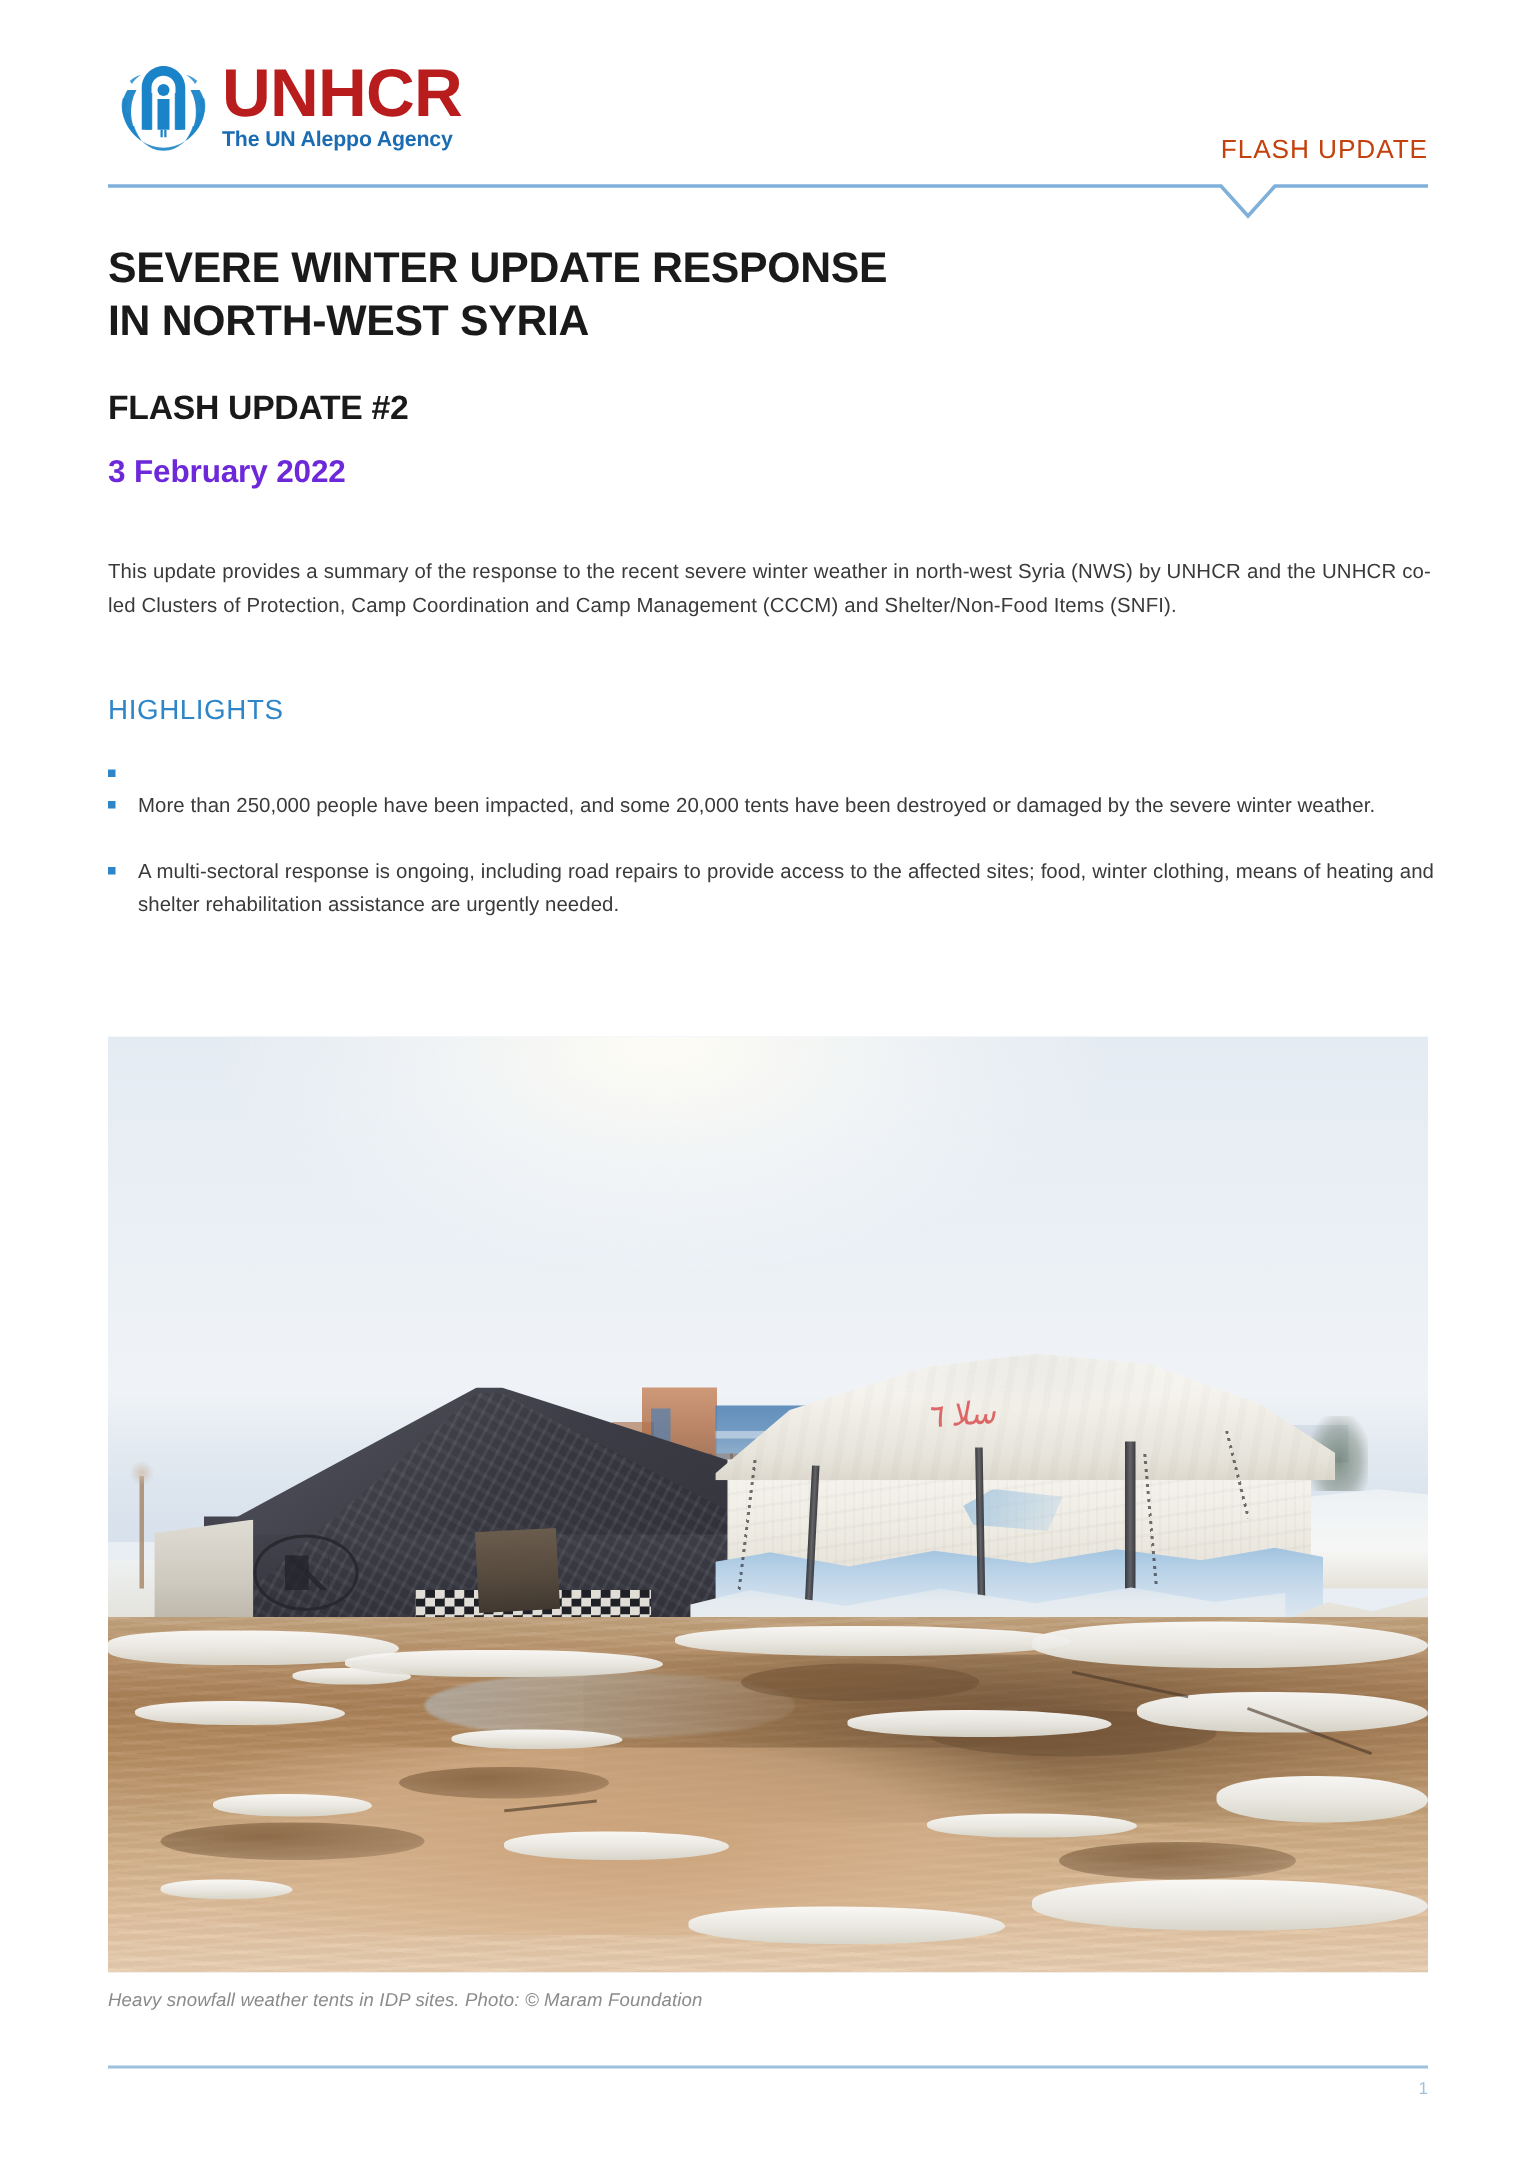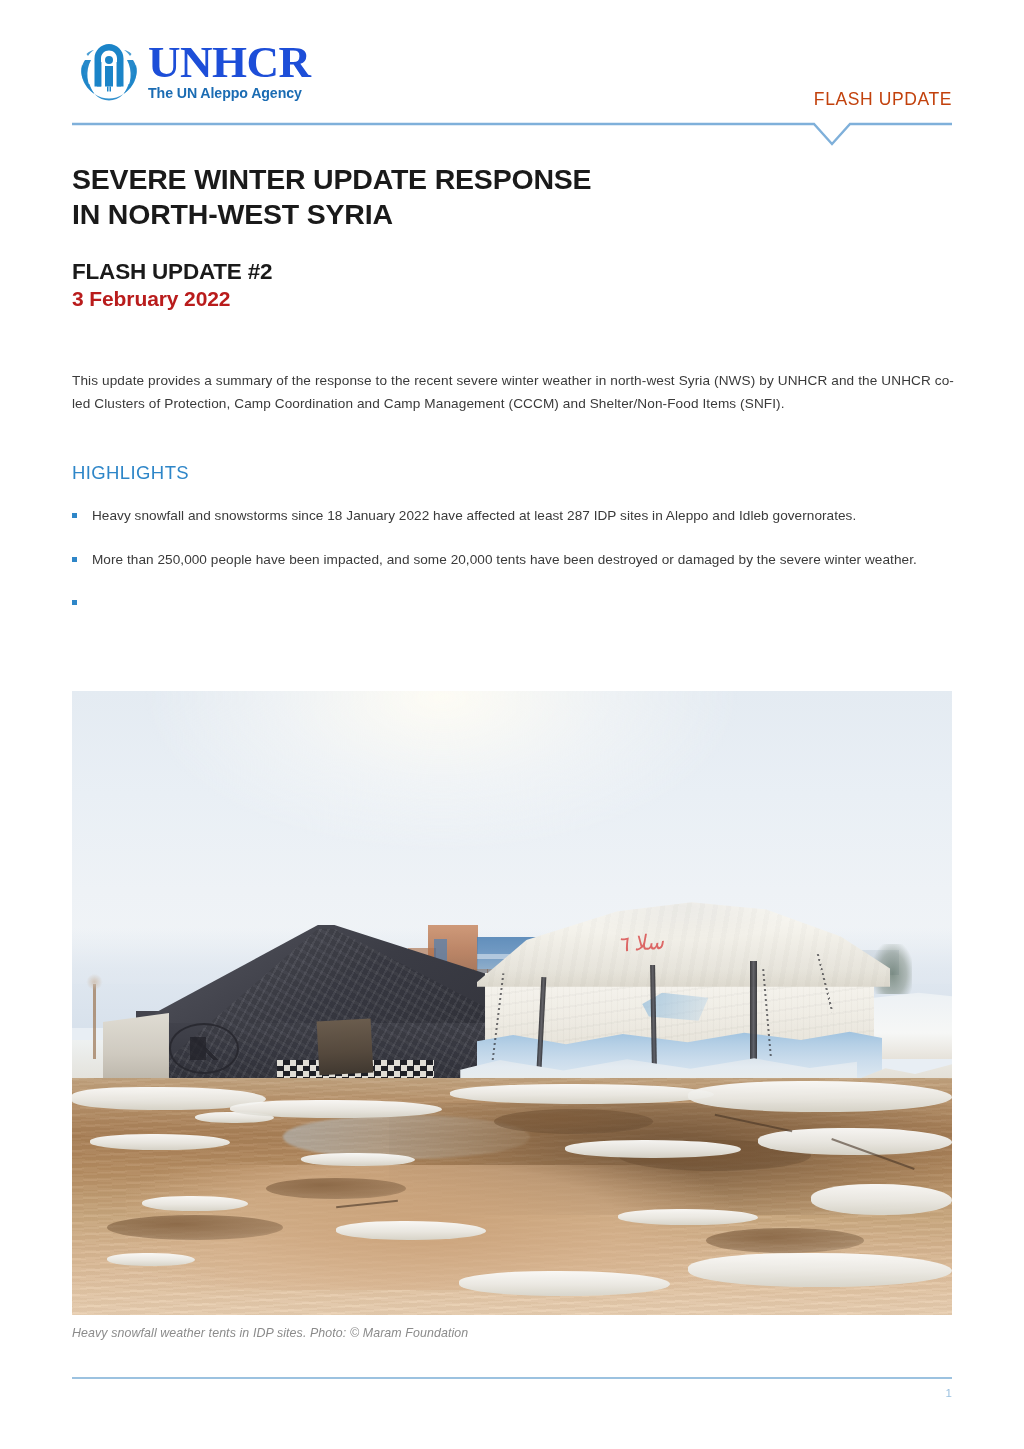--- a/index.html
+++ b/index.html
@@ -45,26 +45,26 @@
     height: 66px;
     flex: 0 0 auto;
   }
 
   .logo-text {
     margin-left: 8px;
     padding-top: 2px;
   }
 
   .logo-unhcr {
-    font-family: Liberation Serif, serif;
+    font-family: Liberation Sans, sans-serif;
     font-weight: bold;
     font-size: 45px;
     letter-spacing: -0.5px;
     line-height: 44px;
-    color: #1d4ed8;
+    color: #b91c1c;
   }
 
   .logo-tagline {
     font-family: "Liberation Sans", sans-serif;
     font-weight: bold;
     font-size: 14.2px;
     letter-spacing: -0.1px;
     line-height: 16px;
     color: #1b6cb3;
     margin-top: 1px;
@@ -115,22 +115,22 @@
     color: #1a1a1a;
     margin-top: 26px;
   }
 
   .doc-date {
     font-family: "Liberation Sans", sans-serif;
     font-weight: bold;
     font-size: 21px;
     line-height: 25px;
     letter-spacing: -0.1px;
-    color: #b91c1c;
-    margin-top: 1px;
+    color: #6d28d9;
+    margin-top: 17px;
   }
 
   
   .intro {
     position: absolute;
     left: 72px;
     top: 370px;
     width: 882px;
     font-size: 13.6px;
     line-height: 22.5px;
@@ -724,28 +724,28 @@
     <div class="doc-date">3 February 2022</div>
   </div>
 
   <p class="intro">This update provides a summary of the response to the recent severe winter weather in north-west Syria (NWS) by UNHCR and the UNHCR co-led Clusters of Protection, Camp Coordination and Camp Management (CCCM) and Shelter/Non-Food Items (SNFI).</p>
 
   <div class="highlights-heading">HIGHLIGHTS</div>
 
   <div class="highlights-list">
     <div class="bullet-row">
       <span class="bullet-marker"></span>
-      <span>Heavy snowfall and snowstorms since 18 January 2022 have affected at least 287 IDP sites in Aleppo and Idleb governorates.</span>
     </div>
     <div class="bullet-row">
       <span class="bullet-marker"></span>
       <span>More than 250,000 people have been impacted, and some 20,000 tents have been destroyed or damaged by the severe winter weather.</span>
     </div>
     <div class="bullet-row">
       <span class="bullet-marker"></span>
+      <span>A multi-sectoral response is ongoing, including road repairs to provide access to the affected sites; food, winter clothing, means of heating and shelter rehabilitation assistance are urgently needed.</span>
     </div>
   </div>
 
   <div class="photo-frame">
     <div class="photo">
 
       <div class="sky"></div>
       <div class="far-skyline"></div>
 
       <div class="bldg bldg-orange-2"></div>

